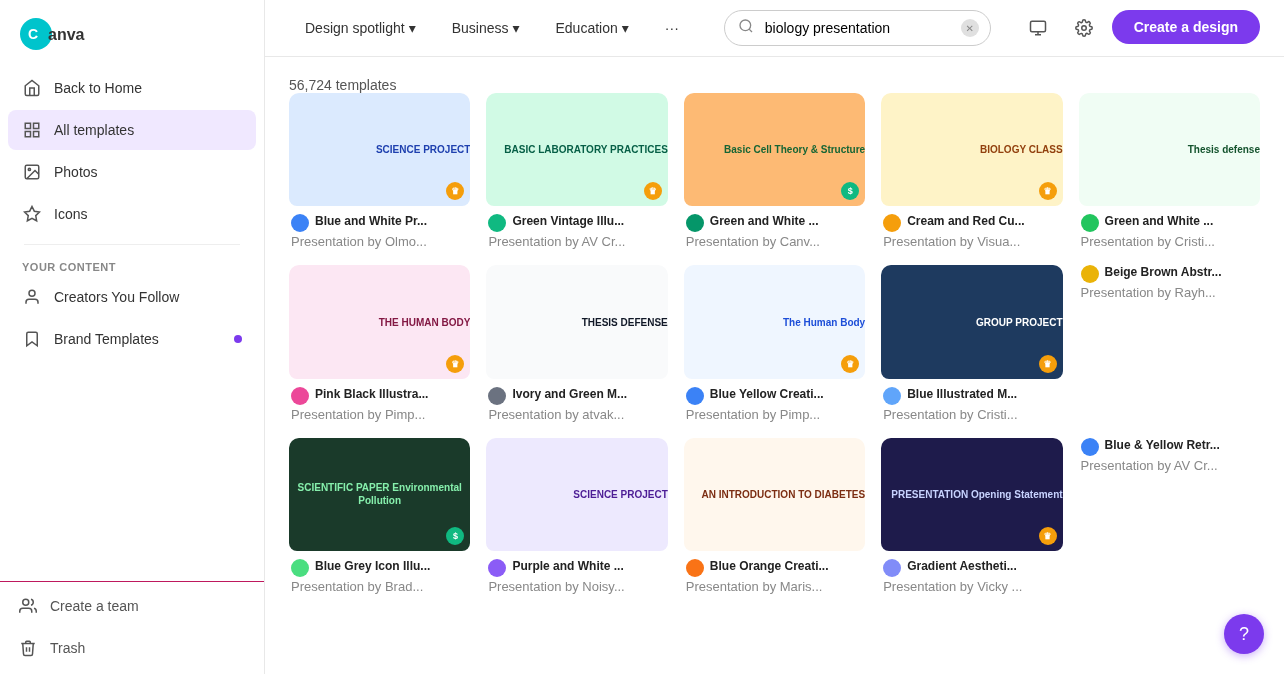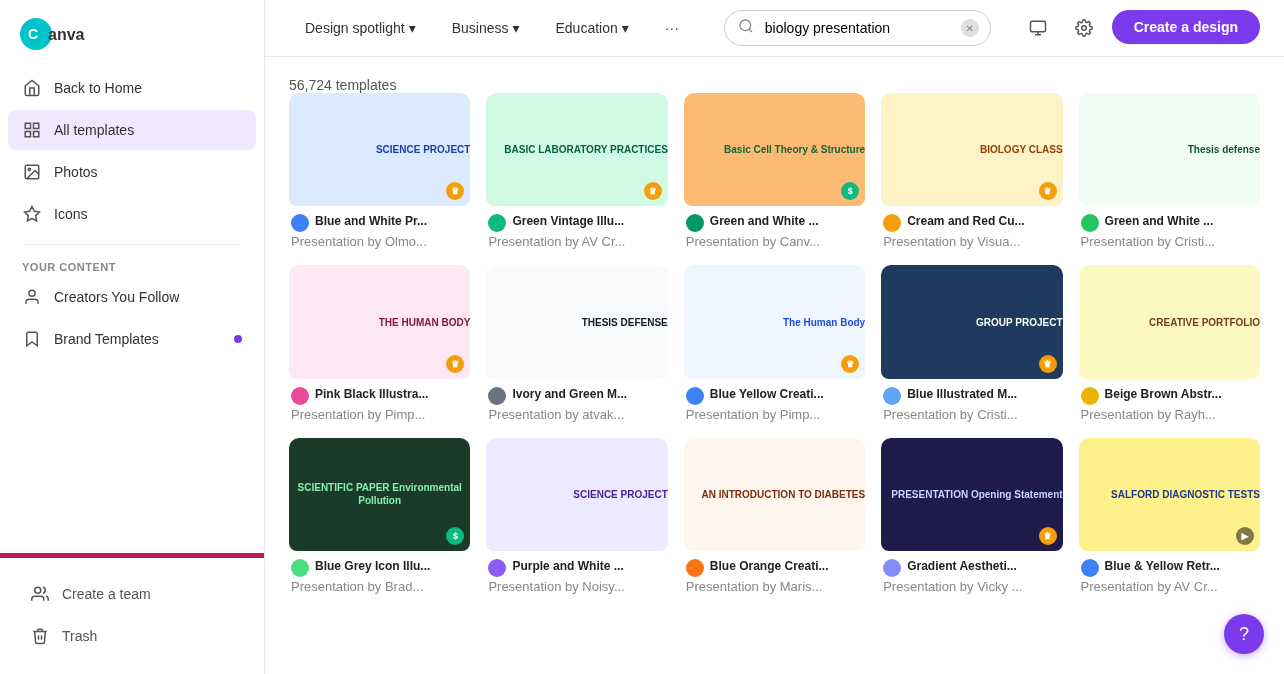--- a/index.html
+++ b/index.html
@@ -48,22 +48,22 @@
       padding: 8px 14px 4px;
       font-size: 11px;
       font-weight: 600;
       color: #888;
       text-transform: uppercase;
       letter-spacing: 0.5px;
     }
     .sidebar-item-with-badge { position: relative; }
     .badge-dot { width: 8px; height: 8px; background: #7c3aed; border-radius: 50%; position: absolute; right: 14px; top: 50%; transform: translateY(-50%); }
     .sidebar-bottom {
-      padding: 16px;
-      border-top: 5px solid #be185d;
+      padding: 4px;
+      border-top: 1px solid #be185d;
     }
     .sidebar-bottom .sidebar-item { color: #555; }
 
     
     .main { flex: 1; display: flex; flex-direction: column; overflow: hidden; }
 
     
     .topbar {
       display: flex;
       align-items: center;
@@ -485,26 +485,20 @@
     </div>
     <div class="card-info">
       <div class="card-avatar-row">
         <div class="card-avatar" style="background:#60a5fa"></div>
         <span class="card-title">Blue Illustrated M...</span>
       </div>
       <div class="card-author">Presentation by Cristi...</div>
     </div>
   </div>
         <div class="template-card">
-    <div class="card-thumb">
-      <div class="card-thumb-inner" style="background:#fef9c3; color:#713f12">
-        <span style="font-size:10px; font-weight:800; line-height:1.3;">CREATIVE PORTFOLIO</span>
-
-      </div>
-    </div>
     <div class="card-info">
       <div class="card-avatar-row">
         <div class="card-avatar" style="background:#eab308"></div>
         <span class="card-title">Beige Brown Abstr...</span>
       </div>
       <div class="card-author">Presentation by Rayh...</div>
     </div>
   </div>
         <div class="template-card">
     <div class="card-thumb">
@@ -560,26 +554,20 @@
     </div>
     <div class="card-info">
       <div class="card-avatar-row">
         <div class="card-avatar" style="background:#818cf8"></div>
         <span class="card-title">Gradient Aestheti...</span>
       </div>
       <div class="card-author">Presentation by Vicky ...</div>
     </div>
   </div>
         <div class="template-card">
-    <div class="card-thumb">
-      <div class="card-thumb-inner" style="background:#fef08a; color:#1e3a8a">
-        <span style="font-size:10px; font-weight:800; line-height:1.3;">SALFORD DIAGNOSTIC TESTS</span>
-        <span class="card-badge badge-play" style="background:rgba(0,0,0,0.5)">▶</span>
-      </div>
-    </div>
     <div class="card-info">
       <div class="card-avatar-row">
         <div class="card-avatar" style="background:#3b82f6"></div>
         <span class="card-title">Blue &amp; Yellow Retr...</span>
       </div>
       <div class="card-author">Presentation by AV Cr...</div>
     </div>
   </div>
       </div>
   </div>

